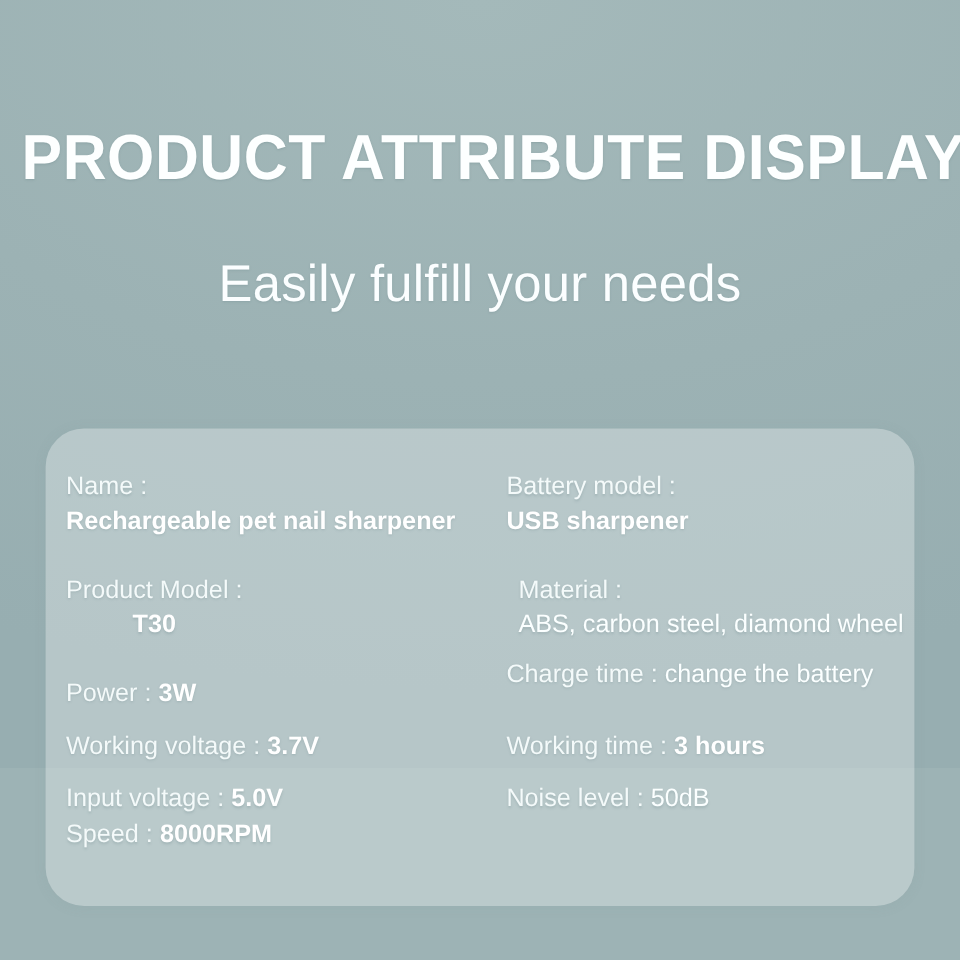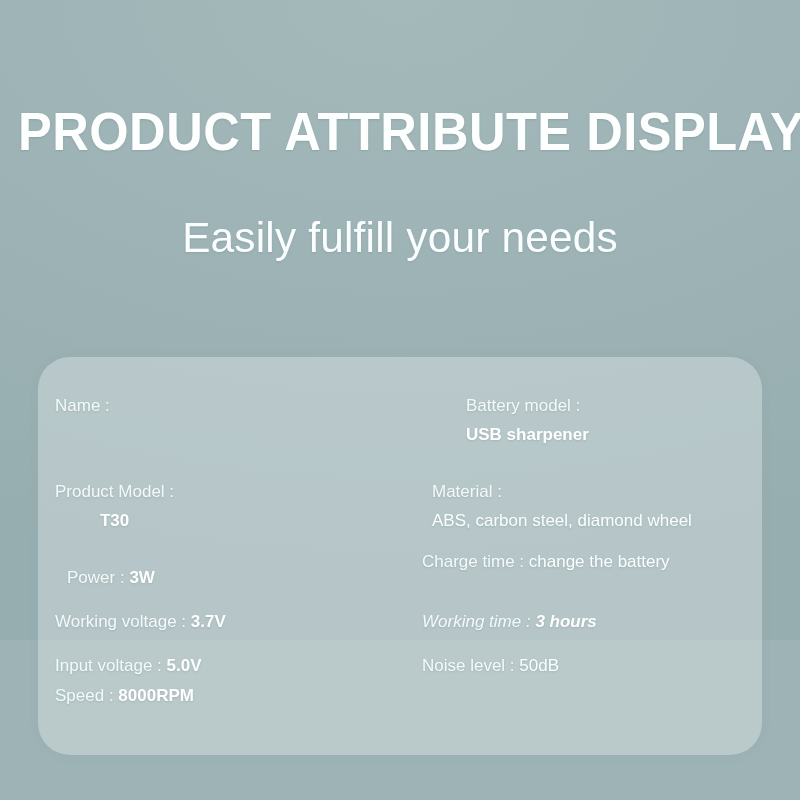--- a/index.html
+++ b/index.html
@@ -73,21 +73,21 @@
     top: 0;
   }
   #col-left  { left: 17px;  width: 360px; }
   #col-right { left: 384px; width: 330px; }
 
   .spec-row {
     position: absolute;
     left: 0;
     white-space: nowrap;
     color: #f7fcfc;
-    font-size: 17px;
+    font-size: 21px;
     line-height: 29px;
     text-shadow: 0 1px 2px rgba(95,125,128,0.25);
   }
   .spec-row .label {
     font-weight: 400;
     color: #f4fafa;
   }
   .spec-row .value {
     font-weight: 400;
     color: #fbffff;
@@ -96,47 +96,48 @@
     font-weight: 700;
     color: #ffffff;
   }
   .spec-row.stacked .value {
     display: block;
   }
 
   
   #row-name            { top: 34px;  }
   #row-product-model   { top: 120px; text-align: center; }
-  #row-power           { top: 206px; margin-left: 12px; }
+  #row-power           { top: 206px; }
   #row-working-voltage { top: 250px; text-align: center; }
   #row-input-voltage   { top: 294px; }
   #row-speed           { top: 324px; }
 
   
-  #row-battery-model   { top: 34px; margin-left: 44px;  }
+  #row-battery-model   { top: 34px;  }
   #row-material        { top: 120px; margin-left: 10px; }
   #row-charge-time     { top: 190px; }
-  #row-working-time    { top: 250px; font-style: italic; }
+  #row-working-time    { top: 250px; }
   #row-noise-level     { top: 294px; }
 </style>
 </head>
 <body>
 
 <div id="stage">
 
   <div id="title">PRODUCT ATTRIBUTE DISPLAY</div>
 
   <div id="subtitle">Easily fulfill your needs</div>
 
   <div id="spec-card">
 
     <div class="spec-col" id="col-left">
 
       <div class="spec-row stacked" id="row-name">
         <span class="label">Name :</span>
+        <span class="value strong">Rechargeable pet nail sharpener</span>
       </div>
 
       <div class="spec-row stacked" id="row-product-model">
         <span class="label">Product Model :</span>
         <span class="value strong">T30</span>
       </div>
 
       <div class="spec-row" id="row-power">
         <span class="label">Power :</span>
         <span class="value strong"> 3W</span>

